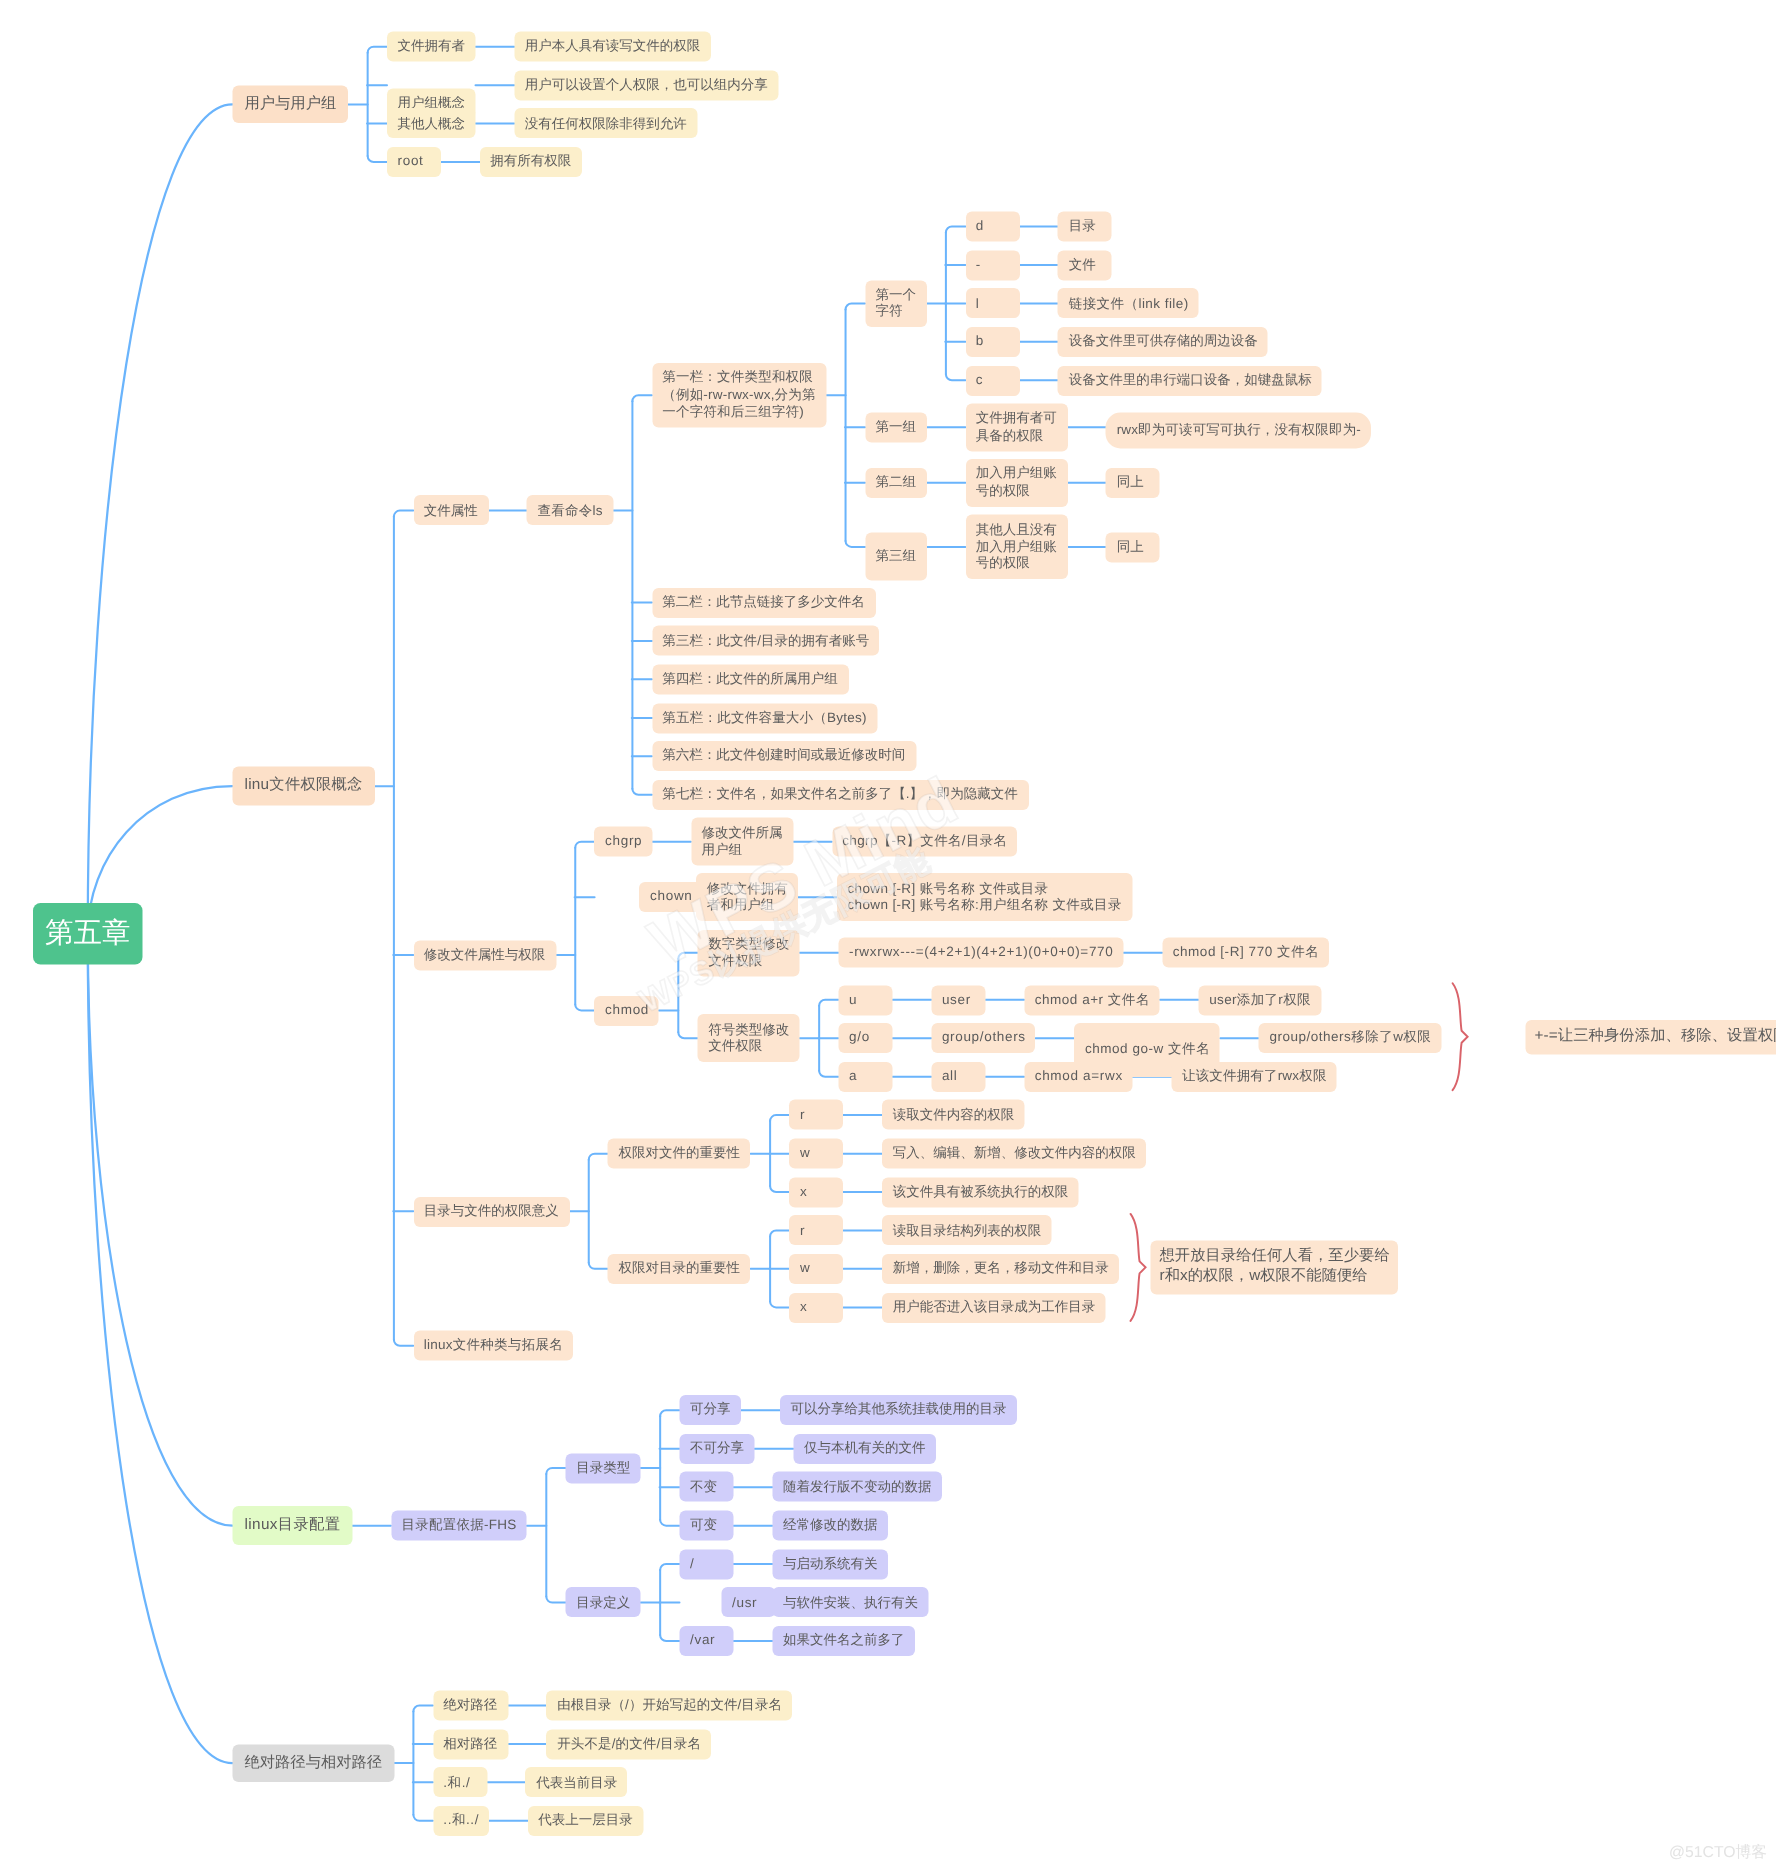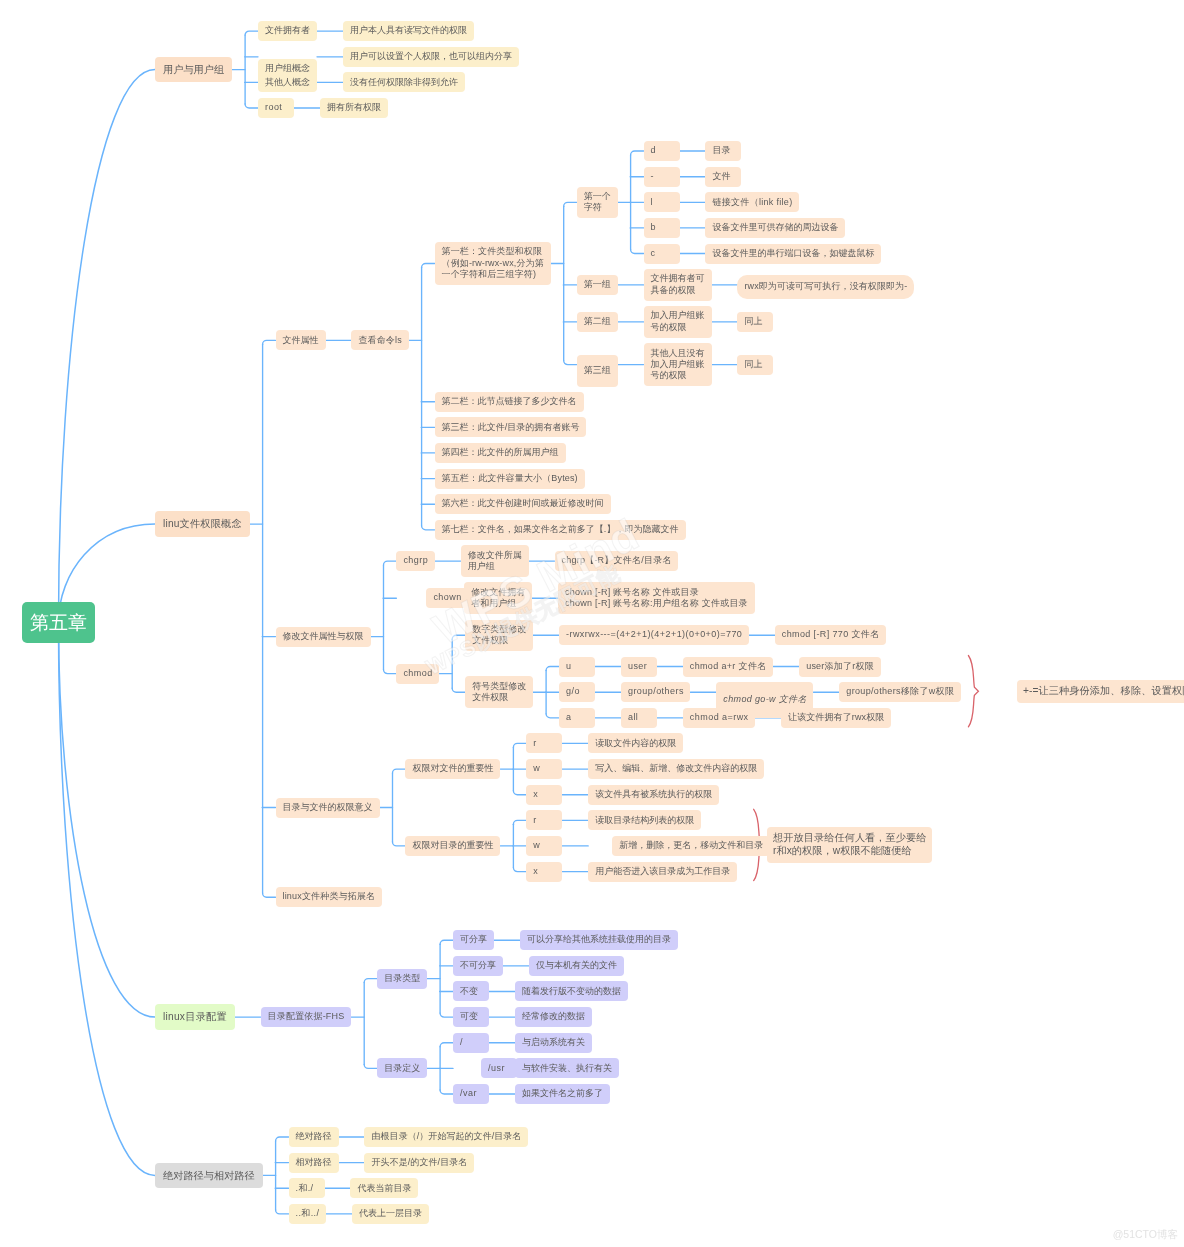--- a/index.html
+++ b/index.html
@@ -228,39 +228,39 @@
       <div class="node" style="left: 559.03px; top: 625.2px; width: 189.83px; height: 20px; font-size: 9px; line-height: 11.4px; background: rgb(253, 229, 208); padding: 0px 7px; letter-spacing: 0.45px;">-rwxrwx---=(4+2+1)(4+2+1)(0+0+0)=770</div>
       <div class="node" style="left: 774.76px; top: 625.2px; width: 111.41px; height: 20px; font-size: 9px; line-height: 11.4px; background: rgb(253, 229, 208); padding: 0px 7px; letter-spacing: 0.375px;">chmod [-R] 770 文件名</div>
       <div class="node" style="left: 465.13px; top: 676.46px; width: 68px; height: 31.4px; font-size: 9px; line-height: 11.4px; background: rgb(253, 229, 208); padding: 0px 7px; letter-spacing: 0px;">符号类型修改
 文件权限</div>
       <div class="node" style="left: 559.03px; top: 656.53px; width: 36px; height: 20px; font-size: 9px; line-height: 11.4px; background: rgb(253, 229, 208); padding: 0px 7px; letter-spacing: 0.45px;">u</div>
       <div class="node" style="left: 620.93px; top: 656.53px; width: 36px; height: 20px; font-size: 9px; line-height: 11.4px; background: rgb(253, 229, 208); padding: 0px 7px; letter-spacing: 0.45px;">user</div>
       <div class="node" style="left: 682.83px; top: 656.53px; width: 90.44px; height: 20px; font-size: 9px; line-height: 11.4px; background: rgb(253, 229, 208); padding: 0px 7px; letter-spacing: 0.346px;">chmod a+r 文件名</div>
       <div class="node" style="left: 799.17px; top: 656.53px; width: 81.54px; height: 20px; font-size: 9px; line-height: 11.4px; background: rgb(253, 229, 208); padding: 0px 7px; letter-spacing: 0.225px;">user添加了r权限</div>
       <div class="node" style="left: 559.03px; top: 682.16px; width: 36px; height: 20px; font-size: 9px; line-height: 11.4px; background: rgb(253, 229, 208); padding: 0px 7px; letter-spacing: 0.45px;">g/o</div>
       <div class="node" style="left: 620.93px; top: 682.16px; width: 69.49px; height: 20px; font-size: 9px; line-height: 11.4px; background: rgb(253, 229, 208); padding: 0px 7px; letter-spacing: 0.45px;">group/others</div>
-      <div class="node" style="left: 716.32px; top: 682.16px; width: 97.13px; height: 36px; font-size: 9px; line-height: 11.4px; background: rgb(253, 229, 208); padding: 0px 7px; letter-spacing: 0.354px; font-style: italic;">chmod go-w 文件名</div>
+      <div class="node" style="left: 716.32px; top: 682.16px; width: 97.13px; height: 36px; font-size: 9px; line-height: 11.4px; background: rgb(253, 229, 208); padding: 0px 7px; letter-spacing: 0.354px;">chmod go-w 文件名</div>
       <div class="node" style="left: 839.35px; top: 682.16px; width: 121.57px; height: 20px; font-size: 9px; line-height: 11.4px; background: rgb(253, 229, 208); padding: 0px 7px; letter-spacing: 0.325px;">group/others移除了w权限</div>
       <div class="node" style="left: 559.03px; top: 707.79px; width: 36px; height: 20px; font-size: 9px; line-height: 11.4px; background: rgb(253, 229, 208); padding: 0px 7px; letter-spacing: 0.45px;">a</div>
       <div class="node" style="left: 620.93px; top: 707.79px; width: 36px; height: 20px; font-size: 9px; line-height: 11.4px; background: rgb(253, 229, 208); padding: 0px 7px; letter-spacing: 0.45px;">all</div>
       <div class="node" style="left: 682.83px; top: 707.79px; width: 72.28px; height: 20px; font-size: 9px; line-height: 11.4px; background: rgb(253, 229, 208); padding: 0px 7px; letter-spacing: 0.45px;">chmod a=rwx</div>
       <div class="node" style="left: 781.02px; top: 707.79px; width: 110.25px; height: 20px; font-size: 9px; line-height: 11.4px; background: rgb(253, 229, 208); padding: 0px 7px; letter-spacing: 0.113px;">让该文件拥有了rwx权限</div>
       <div class="node" style="left: 275.52px; top: 797.5px; width: 104px; height: 20px; font-size: 9px; line-height: 11.4px; background: rgb(253, 229, 208); padding: 0px 7px; letter-spacing: 0px;">目录与文件的权限意义</div>
       <div class="node" style="left: 405.42px; top: 759.05px; width: 95px; height: 20px; font-size: 9px; line-height: 11.4px; background: rgb(253, 229, 208); padding: 0px 7px; letter-spacing: 0px;">权限对文件的重要性</div>
       <div class="node" style="left: 526.32px; top: 733.42px; width: 36px; height: 20px; font-size: 9px; line-height: 11.4px; background: rgb(253, 229, 208); padding: 0px 7px; letter-spacing: 0.45px;">r</div>
       <div class="node" style="left: 588.22px; top: 733.42px; width: 95px; height: 20px; font-size: 9px; line-height: 11.4px; background: rgb(253, 229, 208); padding: 0px 7px; letter-spacing: 0px;">读取文件内容的权限</div>
       <div class="node" style="left: 526.32px; top: 759.05px; width: 36px; height: 20px; font-size: 9px; line-height: 11.4px; background: rgb(253, 229, 208); padding: 0px 7px; letter-spacing: 0.45px;">w</div>
       <div class="node" style="left: 588.22px; top: 759.05px; width: 176px; height: 20px; font-size: 9px; line-height: 11.4px; background: rgb(253, 229, 208); padding: 0px 7px; letter-spacing: 0px;">写入、编辑、新增、修改文件内容的权限</div>
       <div class="node" style="left: 526.32px; top: 784.68px; width: 36px; height: 20px; font-size: 9px; line-height: 11.4px; background: rgb(253, 229, 208); padding: 0px 7px; letter-spacing: 0.45px;">x</div>
       <div class="node" style="left: 588.22px; top: 784.68px; width: 131px; height: 20px; font-size: 9px; line-height: 11.4px; background: rgb(253, 229, 208); padding: 0px 7px; letter-spacing: 0px;">该文件具有被系统执行的权限</div>
       <div class="node" style="left: 405.42px; top: 835.94px; width: 95px; height: 20px; font-size: 9px; line-height: 11.4px; background: rgb(253, 229, 208); padding: 0px 7px; letter-spacing: 0px;">权限对目录的重要性</div>
       <div class="node" style="left: 526.32px; top: 810.31px; width: 36px; height: 20px; font-size: 9px; line-height: 11.4px; background: rgb(253, 229, 208); padding: 0px 7px; letter-spacing: 0.45px;">r</div>
       <div class="node" style="left: 588.22px; top: 810.31px; width: 113px; height: 20px; font-size: 9px; line-height: 11.4px; background: rgb(253, 229, 208); padding: 0px 7px; letter-spacing: 0px;">读取目录结构列表的权限</div>
       <div class="node" style="left: 526.32px; top: 835.94px; width: 36px; height: 20px; font-size: 9px; line-height: 11.4px; background: rgb(253, 229, 208); padding: 0px 7px; letter-spacing: 0.45px;">w</div>
-      <div class="node" style="left: 588.22px; top: 835.94px; width: 158px; height: 20px; font-size: 9px; line-height: 11.4px; background: rgb(253, 229, 208); padding: 0px 7px; letter-spacing: 0px; margin-left: 24px;">新增，删除，更名，移动文件和目录</div>
+      <div class="node" style="left: 588.22px; top: 835.94px; width: 158px; height: 20px; font-size: 9px; line-height: 11.4px; background: rgb(253, 229, 208); padding: 0px 7px; letter-spacing: 0px;">新增，删除，更名，移动文件和目录</div>
       <div class="node" style="left: 526.32px; top: 861.57px; width: 36px; height: 20px; font-size: 9px; line-height: 11.4px; background: rgb(253, 229, 208); padding: 0px 7px; letter-spacing: 0.45px;">x</div>
       <div class="node" style="left: 588.22px; top: 861.57px; width: 149px; height: 20px; font-size: 9px; line-height: 11.4px; background: rgb(253, 229, 208); padding: 0px 7px; letter-spacing: 0px;">用户能否进入该目录成为工作目录</div>
       <div class="node" style="left: 275.52px; top: 887.2px; width: 106.59px; height: 20px; font-size: 9px; line-height: 11.4px; background: rgb(253, 229, 208); padding: 0px 7px; letter-spacing: 0.173px;">linux文件种类与拓展名</div>
       <div class="node" style="left: 155px; top: 1004.29px; width: 79.7px; height: 25.6px; font-size: 10.2px; line-height: 11.4px; background: rgb(226, 251, 199); padding: 0px 8px; letter-spacing: 0.25px;">linux目录配置</div>
       <div class="node" style="left: 260.6px; top: 1007.09px; width: 90.63px; height: 20px; font-size: 9px; line-height: 11.4px; background: rgb(208, 206, 250); padding: 0px 7px; letter-spacing: 0.18px;">目录配置依据-FHS</div>
       <div class="node" style="left: 377.14px; top: 968.64px; width: 50px; height: 20px; font-size: 9px; line-height: 11.4px; background: rgb(208, 206, 250); padding: 0px 7px; letter-spacing: 0px;">目录类型</div>
       <div class="node" style="left: 453.04px; top: 930.2px; width: 41px; height: 20px; font-size: 9px; line-height: 11.4px; background: rgb(208, 206, 250); padding: 0px 7px; letter-spacing: 0px;">可分享</div>
       <div class="node" style="left: 519.94px; top: 930.2px; width: 158px; height: 20px; font-size: 9px; line-height: 11.4px; background: rgb(208, 206, 250); padding: 0px 7px; letter-spacing: 0px;">可以分享给其他系统挂载使用的目录</div>
       <div class="node" style="left: 453.04px; top: 955.83px; width: 50px; height: 20px; font-size: 9px; line-height: 11.4px; background: rgb(208, 206, 250); padding: 0px 7px; letter-spacing: 0px;">不可分享</div>
       <div class="node" style="left: 528.94px; top: 955.83px; width: 95px; height: 20px; font-size: 9px; line-height: 11.4px; background: rgb(208, 206, 250); padding: 0px 7px; letter-spacing: 0px;">仅与本机有关的文件</div>

